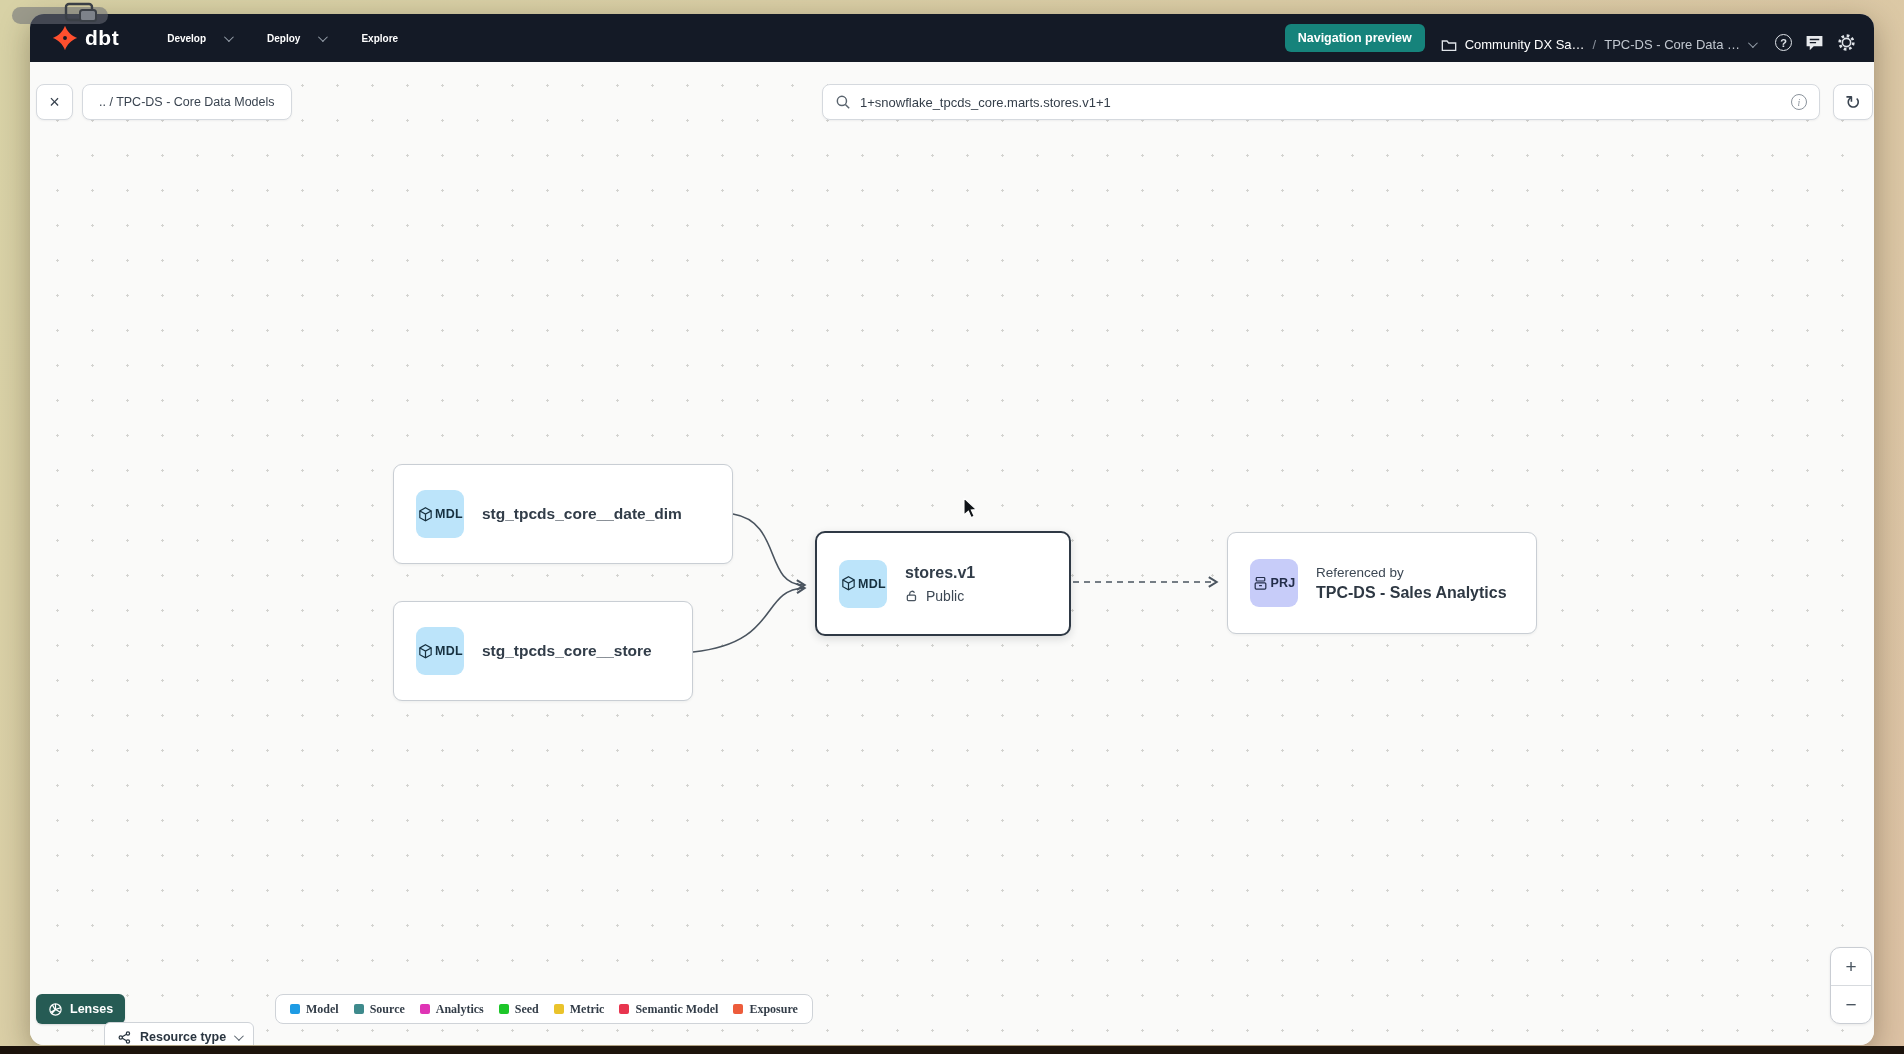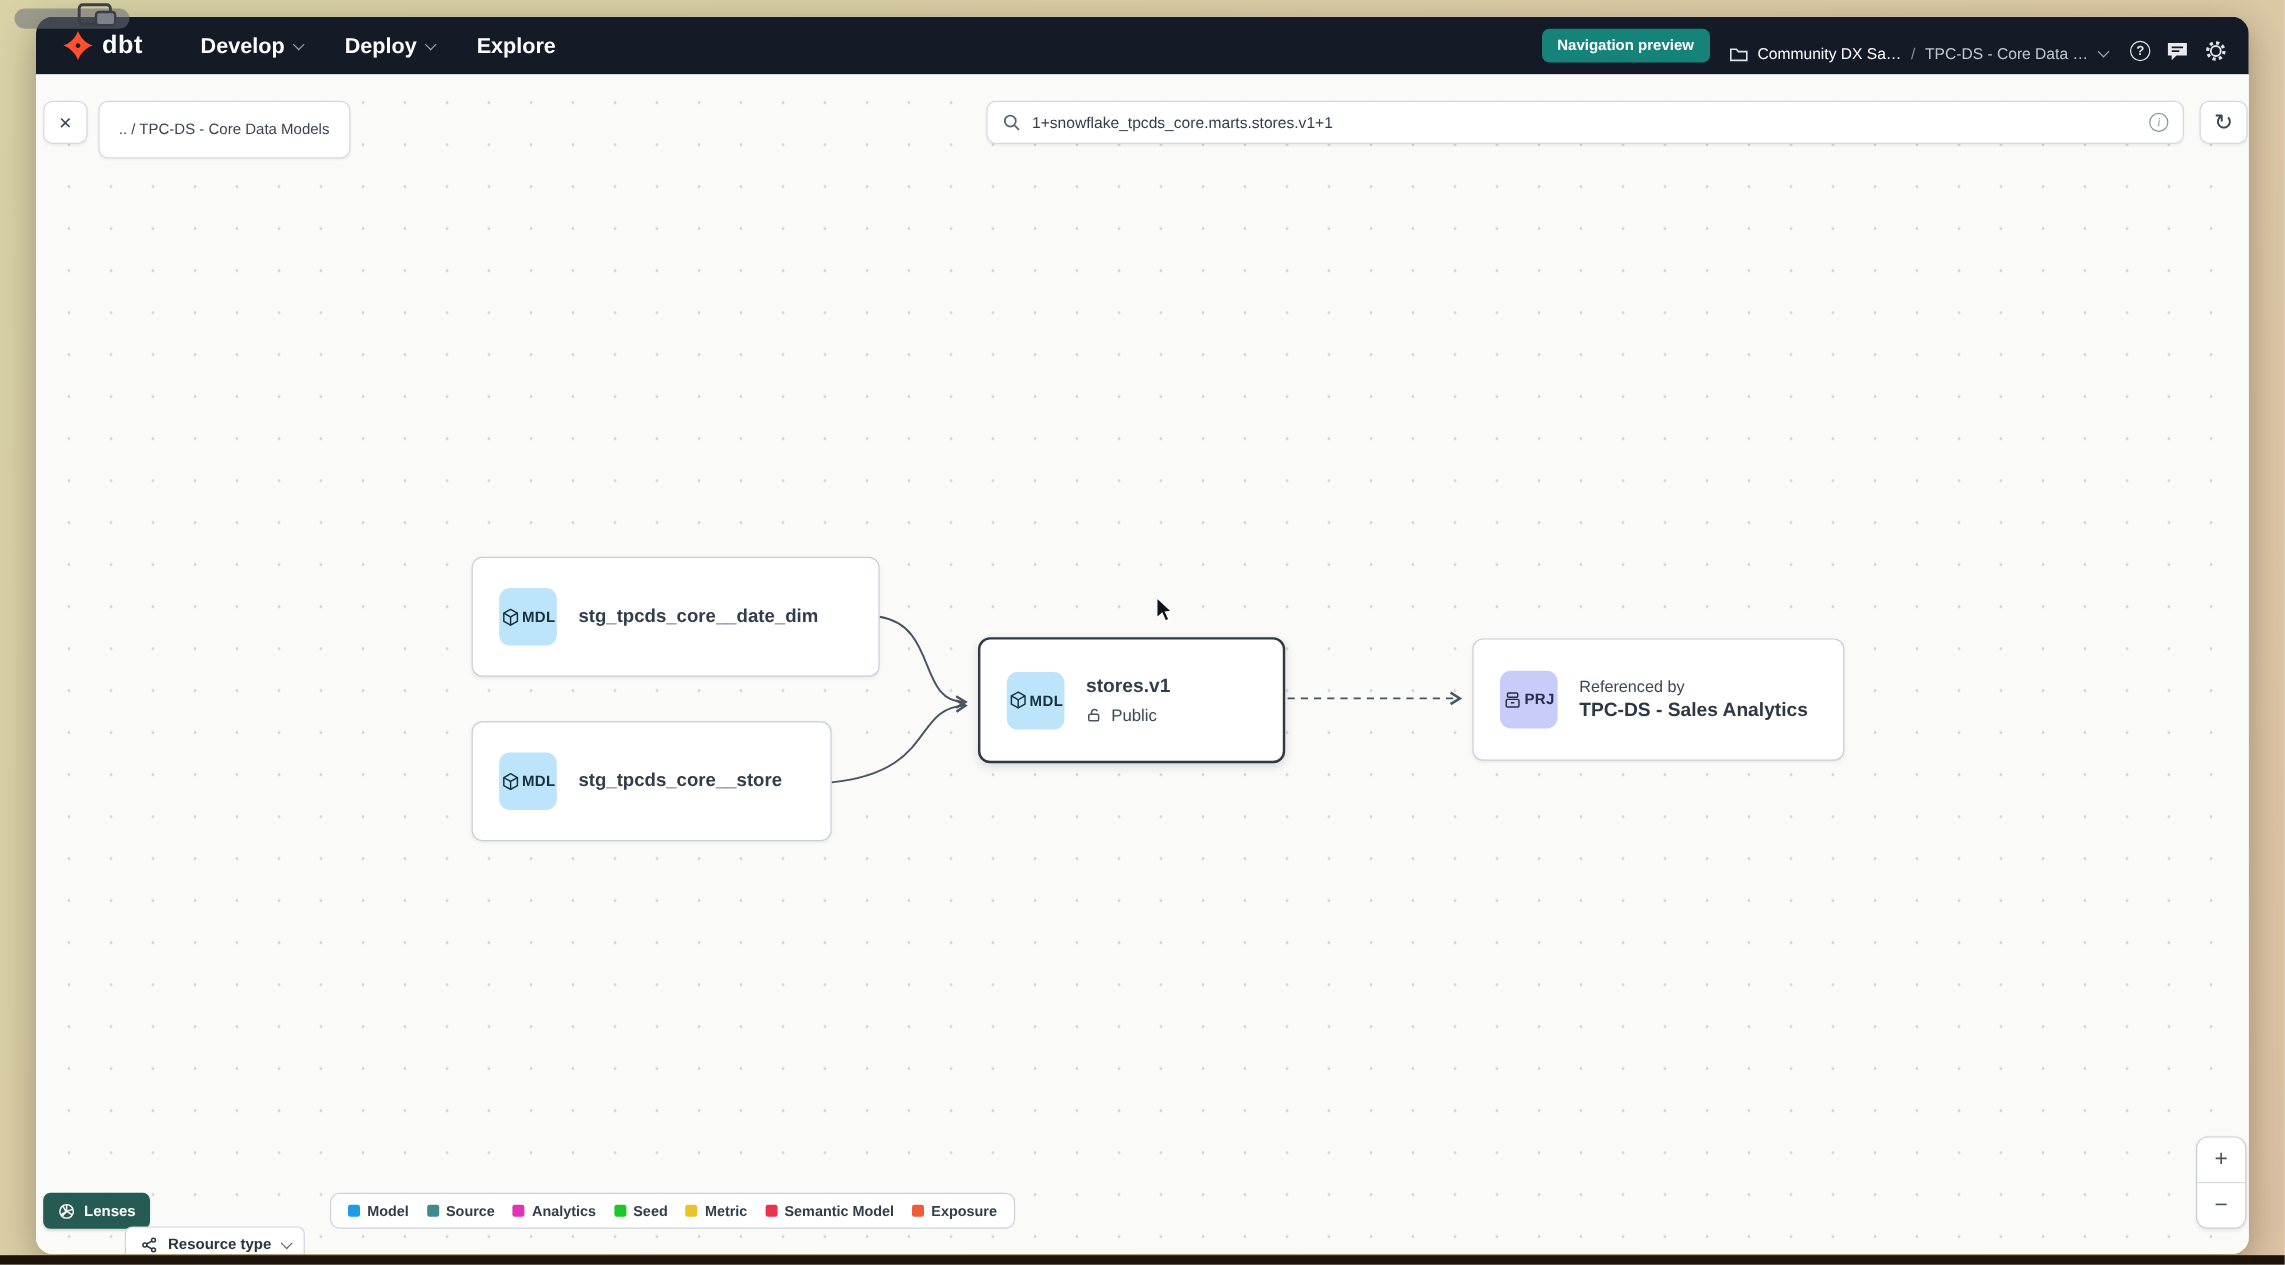--- a/index.html
+++ b/index.html
@@ -17,21 +17,21 @@
     box-shadow:0 8px 30px rgba(40,30,15,.35);
   }
 
   
   .navbar {
     position:absolute; left:0; top:0; width:100%; height:48px;
     background:#141a26; display:flex; align-items:center; padding:0 18px 0 22px; gap:8px;
   }
   .brand { display:flex; align-items:center; gap:7px; margin-right:26px; }
   .brand-text { color:#fff; font-size:21px; font-weight:bold; letter-spacing:.5px; }
-  .nav-item { display:flex; align-items:center; gap:7px; color:#fff; font-size:18px; font-weight:bold;
+  .nav-item { display:flex; align-items:center; gap:18px; color:#fff; font-size:10px; font-weight:bold;
     padding:8px 14px; border-radius:6px; cursor:pointer; }
   .chev { width:7px; height:7px; border-right:1.6px solid #97a0ab; border-bottom:1.6px solid #97a0ab;
     transform:rotate(45deg) translateY(-2px); display:inline-block; }
   .nav-right { margin-left:auto; display:flex; align-items:flex-end; gap:16px; }
   .preview-badge { background:#16837b; color:#fff; font-size:12.5px; font-weight:bold;
     padding:7px 13px; border-radius:6px; }
   .crumbs { display:flex; align-items:center; gap:8px; font-size:13px; }
   .crumb-project { color:#fff; font-weight:normal; }
   .crumb-sep { color:#8a919c; }
   .crumb-page { color:#c2c8d0; }
@@ -43,21 +43,21 @@
   .canvas {
     position:absolute; left:0; top:48px; width:100%; height:983px; background:#fafaf9;
     background-image:radial-gradient(circle,#d3d3d0 1.1px, transparent 1.4px);
     background-size:35px 35px; background-position:10px 6px;
   }
 
   
   .tbtn { position:absolute; background:#fff; border:1px solid #d5d9de; border-radius:8px;
     display:flex; align-items:center; justify-content:center; box-shadow:0 1px 2px rgba(20,26,38,.05); cursor:pointer; }
   .close-btn { left:6px; top:70px; width:37px; height:36px; font-size:18px; color:#3a4450; }
-  .path-chip { left:52px; top:70px; height:48px; padding:16px 16px; font-size:12.5px; color:#3a4450; }
+  .path-chip { left:52px; top:70px; height:36px; padding:16px 16px; font-size:12.5px; color:#3a4450; }
   .searchbar { position:absolute; left:792px; top:70px; width:998px; height:36px; background:#fff;
     border:1px solid #d5d9de; border-radius:8px; display:flex; align-items:center; padding:0 12px; gap:9px;
     box-shadow:0 1px 2px rgba(20,26,38,.05); }
   .searchbar input { flex:1; border:none; outline:none; font-size:13px; color:#343e49;
     font-family:"Liberation Sans", sans-serif; background:transparent; }
   .info-circ { width:16px; height:16px; border:1.3px solid #8b939c; border-radius:50%; color:#8b939c;
     font-size:10px; font-style:italic; font-family:"Liberation Serif", serif;
     display:flex; align-items:center; justify-content:center; }
   .refresh-btn { left:1803px; top:70px; width:40px; height:36px; font-size:19px; color:#3a4450; }
 
@@ -79,21 +79,21 @@
   .edges { position:absolute; left:0; top:0; width:1844px; height:1031px; pointer-events:none; }
 
   
   .lenses-btn { position:absolute; left:6px; top:980px; height:30px; padding:0 12px;
     background:#265b54; color:#fff; border-radius:6px; display:flex; align-items:center; gap:7px;
     font-size:12.5px; font-weight:bold; cursor:pointer; box-shadow:0 1px 2px rgba(20,26,38,.15); }
   .restype-btn { position:absolute; left:74px; top:980px; height:30px; padding:0 12px;
     background:#fff; border:1px solid #cfd3d8; border-radius:6px; display:flex; align-items:center; gap:8px;
     font-size:12.5px; font-weight:bold; color:#2a3540; cursor:pointer;margin-top:28px; }
   .legend { position:absolute; left:245px; top:980px; height:30px; padding:14px 14px;
-    background:#fff; border:1px solid #cfd3d8; border-radius:8px; display:flex; align-items:center; gap:15px; }
+    background:#fff; border:1px solid #cfd3d8; border-radius:8px; display:flex; align-items:center; gap:15px;font-family:Liberation Serif, serif; }
   .lg-item { display:flex; align-items:center; gap:6px; font-size:12px; font-weight:bold; color:#333d48; }
   .sw { width:10px; height:10px; border-radius:2px; display:inline-block; }
 
   .zoomctl { position:absolute; left:1800px; top:933px; width:42px; height:77px; background:#fff;
     border:1px solid #c9cdd3; border-radius:10px; display:flex; flex-direction:column; overflow:hidden;
     box-shadow:0 1px 3px rgba(20,26,38,.08); }
   .zoomctl button { flex:1; border:none; background:transparent; font-size:19px; color:#4a5560;
     cursor:pointer; font-family:"Liberation Sans", sans-serif; }
   .zoomctl .divider { height:1px; background:#d7dade; }
 

